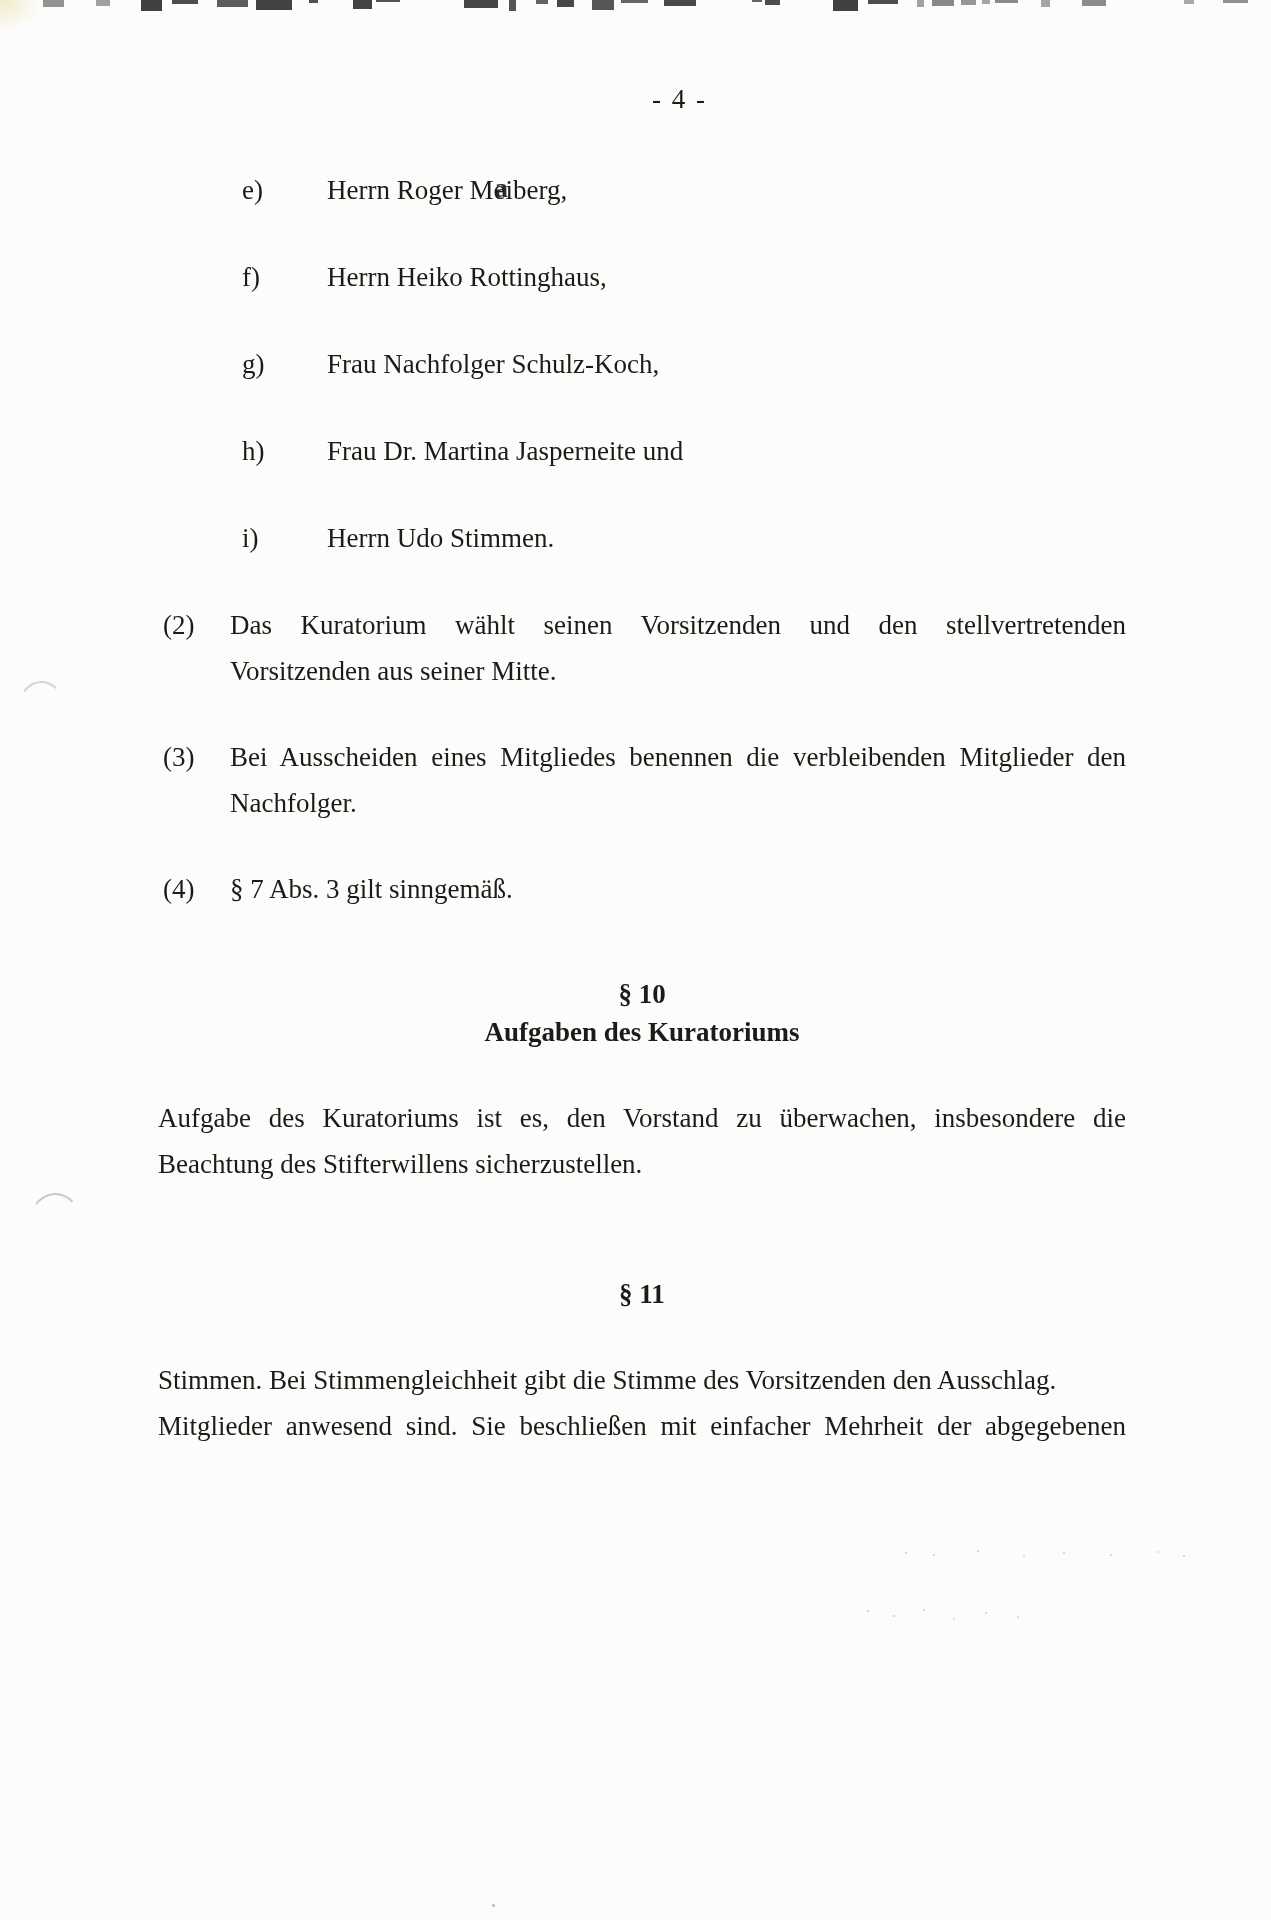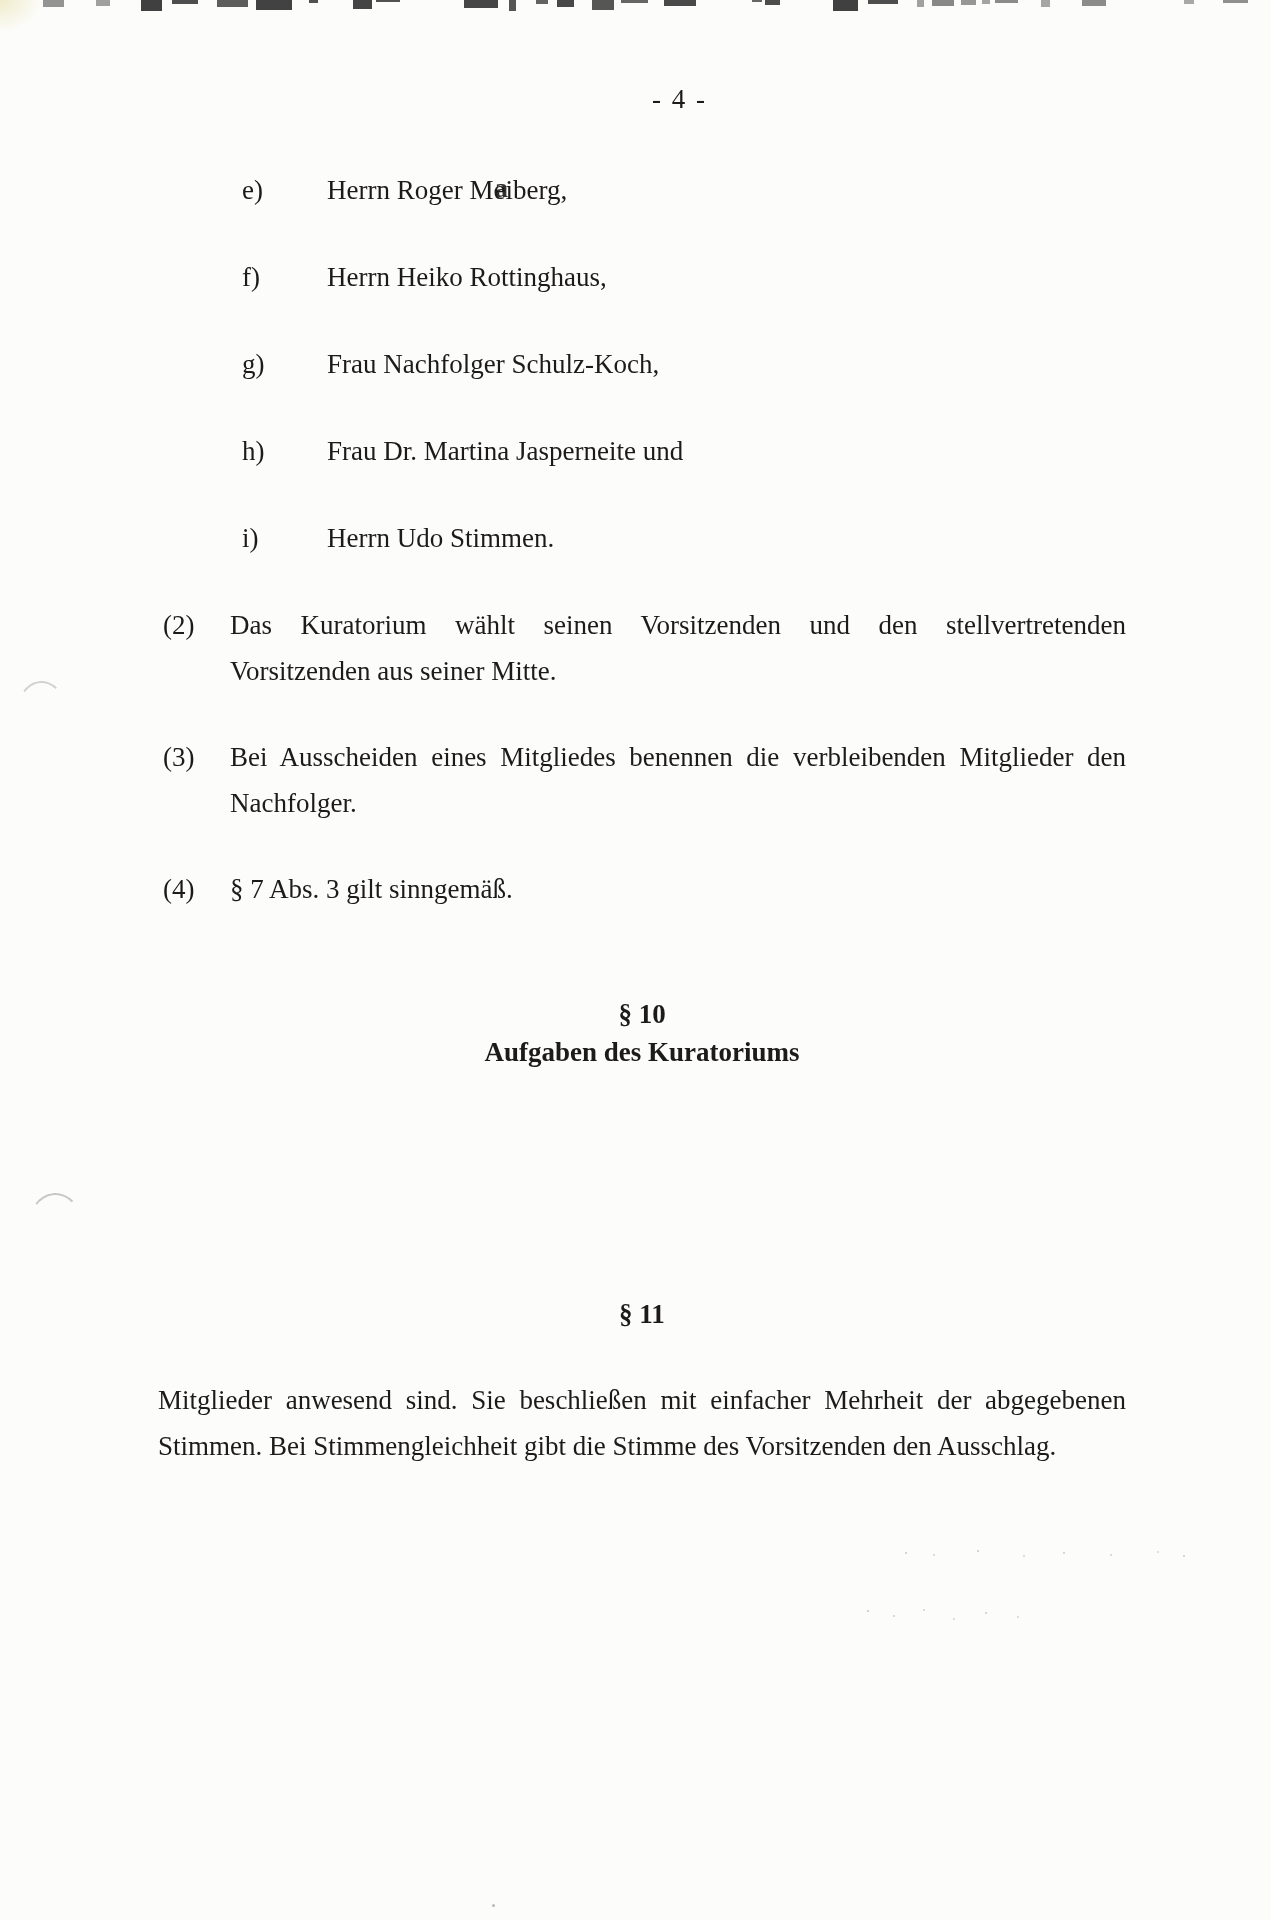--- a/index.html
+++ b/index.html
@@ -62,21 +62,21 @@
   .clause-text{flex:1;}
 
   
   .tline{line-height:46px;text-align:justify;text-align-last:justify;text-justify:inter-word;}
   .tline.last{text-align:right;text-align-last:left;}
 
   
   .sec{position:absolute;left:158px;width:968px;}
   .sec-1{top:975px;}
   .sec-2{top:1275px;}
-  .sec-heading{font-weight:bold;text-align:center;line-height:38px;margin-top:20px;}
+  .sec-heading{font-weight:bold;text-align:center;line-height:38px;}
   .sec-subheading{font-weight:bold;text-align:center;line-height:38px;margin-top:0;}
   .sec-body{margin-top:44px;}
 </style>
 </head>
 <body>
 
 <div class="page">
 
   <div class="scan-band" id="scan-band">
       <span class="dash" style="left: 43px; width: 21px; height: 7px; opacity: 0.53;"></span>
@@ -153,27 +153,31 @@
   <div class="clause clause-3">
     <span class="clause-no">(4)</span>
     <div class="clause-text">
         <div class="tline last">§ 7 Abs. 3 gilt sinngemäß.</div>
       </div>
   </div>
 
   <div class="sec sec-1">
     <div class="sec-heading">§ 10</div>
     <div class="sec-subheading">Aufgaben des Kuratoriums</div>
+    <div class="sec-body">
+        <div class="tline">Aufgabe des Kuratoriums ist es, den Vorstand zu überwachen, insbesondere die</div>
+        <div class="tline last">Beachtung des Stifterwillens sicherzustellen.</div>
+      </div>
   </div>
 
   <div class="sec sec-2">
     <div class="sec-heading">§ 11</div>
     <div class="sec-body">
+        <div class="tline last">Stimmen. Bei Stimmengleichheit gibt die Stimme des Vorsitzenden den Ausschlag.</div>
         <div class="tline">Mitglieder anwesend sind. Sie beschließen mit einfacher Mehrheit der abgegebenen</div>
-        <div class="tline last">Stimmen. Bei Stimmengleichheit gibt die Stimme des Vorsitzenden den Ausschlag.</div>
       </div>
   </div>
 
   <div class="arc arc-1"></div>
   <div class="arc arc-2"></div>
   <div class="speckles"></div>
   <div class="speck-bottom"></div>
 
 </div>
 

